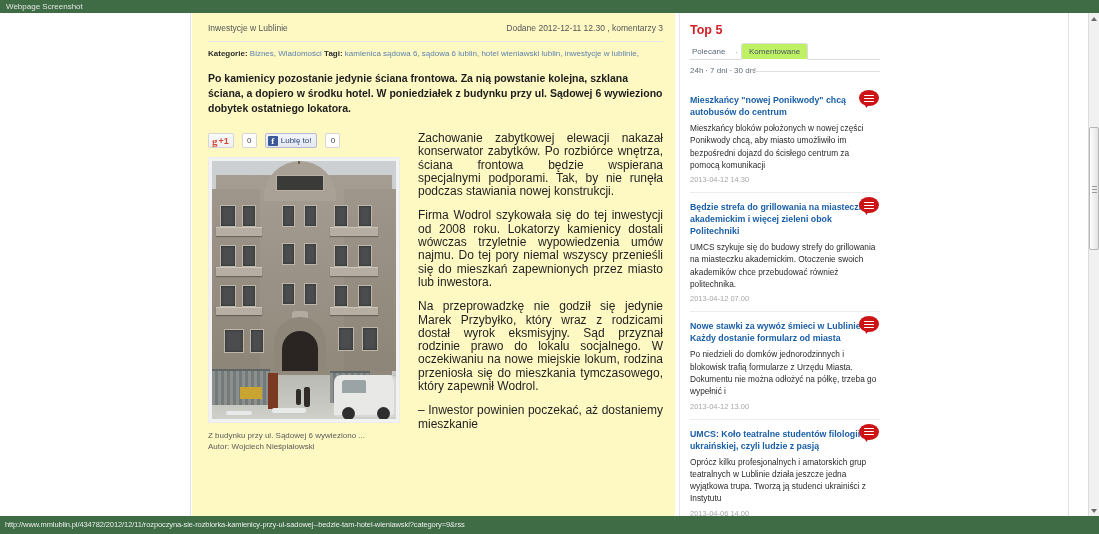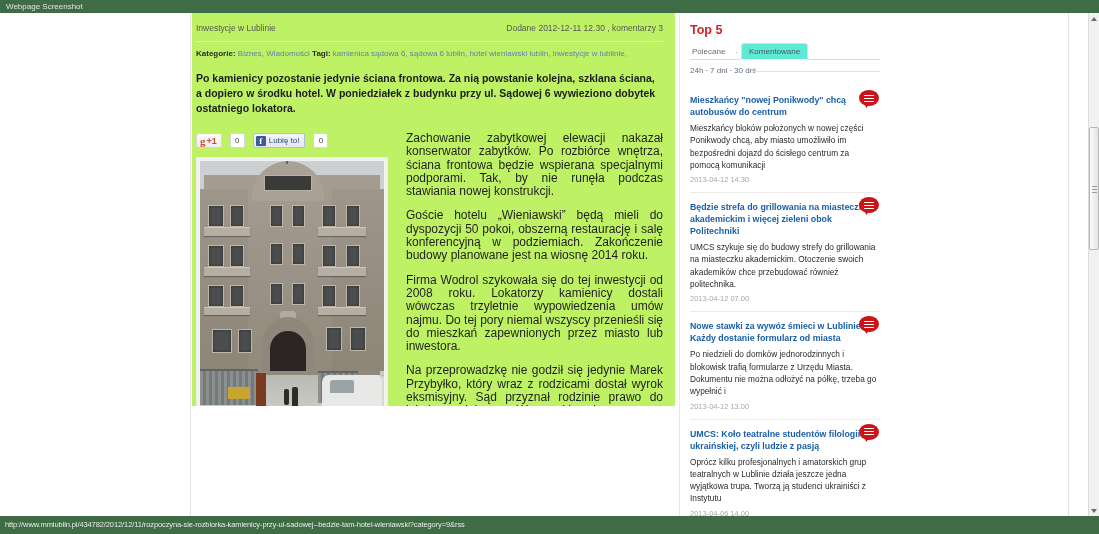--- a/index.html
+++ b/index.html
@@ -67,23 +67,23 @@
   #right-gutter {
     position: absolute; left: 1070px; top: 0;
     width: 18px; height: 503px;
     background: #ffffff;
   }
 
   
   #article {
     position: absolute;
     left: 192px; top: 0;
-    width: 483px; height: 393px;
-    background: #bef264;
-    padding: 10px 12px 0 4px;
+    width: 483px; height: 503px;
+    background: #fef9c3;
+    padding: 10px 12px 0 16px;
     overflow: hidden;
   }
   #article-meta {
     display: flex; justify-content: space-between;
     font-size: 8.5px; color: #666;
     padding-bottom: 8px;
     margin-bottom: 6px;
     border-bottom: 1px solid #e6e6e6;
   }
   #article-meta .section { color: #555; }
@@ -305,21 +305,21 @@
   .sb-tab {
     font-size: 8px;
     color: #5f6b78;
     padding: 2px 7px 2px 2px;
     line-height: 11px;
   }
   .sb-tab.active {
     border: 1px solid #dcdcdc;
     border-bottom: 1px solid #fff;
     border-radius: 3px 3px 0 0;
-    background: #5eead4;
+    background: #bef264;
     margin-bottom: -1px;
     padding: 2px 7px;
     color: #4b5764;
     margin-top: 16px;
   }
   .sb-tab-sep { font-size: 8px; color: #9aa3ad; padding: 2px 1px; }
   #sb-ranges {
     font-size: 8px; color: #5f6b78;
     position: relative;
     margin-bottom: 7px;
@@ -527,21 +527,20 @@
           </div>
 
           <div id="caption">
             <div>Z budynku przy ul. Sądowej 6 wywieziono ...</div>
             <div>Autor: Wojciech Nieśpiałowski</div>
           </div>
         </div>
 
         <div id="col-right">
           <p class="ptext">Zachowanie zabytkowej elewacji nakazał konserwator zabytków. Po rozbiórce wnętrza, ściana frontowa będzie wspierana specjalnymi podporami. Tak, by nie runęła podczas stawiania nowej konstrukcji.</p>
-          <p class="ptext">Goście hotelu „Wieniawski” będą mieli do dyspozycji 50 pokoi, obszerną restaurację i salę konferencyjną w podziemiach. Zakończenie budowy planowane jest na wiosnę 2014 roku.</p>
           <p class="ptext">Firma Wodrol szykowała się do tej inwestycji od 2008 roku. Lokatorzy kamienicy dostali wówczas trzyletnie wypowiedzenia umów najmu. Do tej pory niemal wszyscy przenieśli się do mieszkań zapewnionych przez miasto lub inwestora.</p>
           <p class="ptext">Na przeprowadzkę nie godził się jedynie Marek Przybyłko, który wraz z rodzicami dostał wyrok eksmisyjny. Sąd przyznał rodzinie prawo do lokalu socjalnego. W oczekiwaniu na nowe miejskie lokum, rodzina przeniosła się do mieszkania tymczasowego, który zapewnił Wodrol.</p>
           <p class="ptext">– Inwestor powinien poczekać, aż dostaniemy mieszkanie</p>
         </div>
       </div>
     </div>
 
     <div id="sidebar">
       <div id="sidebar-title">Top 5</div>
 

